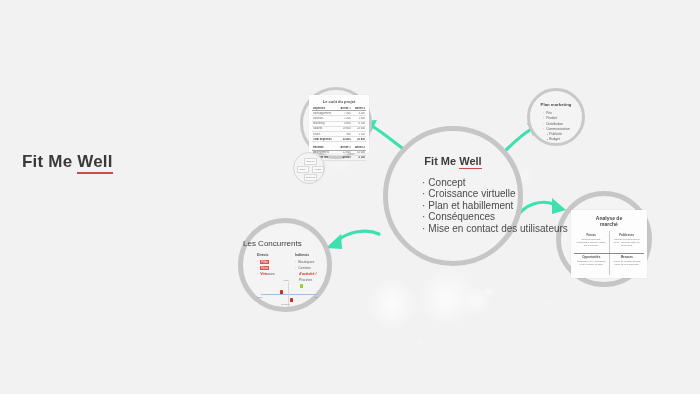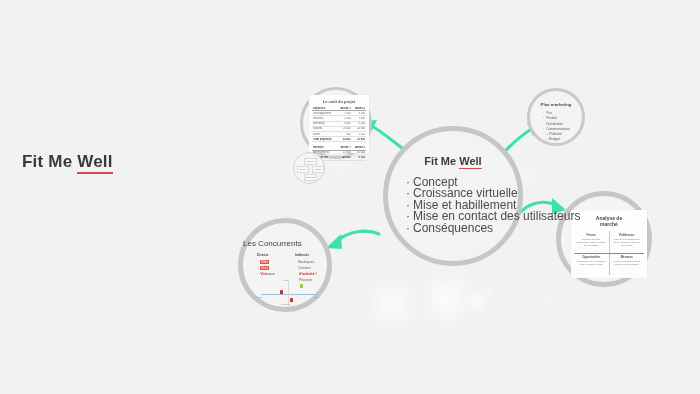--- a/index.html
+++ b/index.html
@@ -39,22 +39,22 @@
   #circle-center{
     left:383px;top:126px;width:140px;height:140px;
     background:#f3f3f3;
   }
   #center-title{
     position:absolute;left:0;right:0;top:24px;text-align:center;
     font-size:11px;font-weight:bold;color:#3c3c3c;
   }
   #center-title .u{border-bottom:1.5px solid #d04a4a;padding-bottom:.5px;}
   #center-list{
-    position:absolute;left:18px;top:46px;right:6px;
-    font-size:12px;color:#4b4b4b;line-height:11.4px;
+    position:absolute;left:34px;top:46px;right:6px;
+    font-size:10px;color:#4b4b4b;line-height:11.4px;
   }
   #center-list div{white-space:nowrap;}
   #center-list div:before{content:"\00B7";margin-right:3px;color:#4b4b4b;}
 
   
   #circle-cout{left:300px;top:87px;width:72px;height:72px;}
   .docpaper{
     position:absolute;background:#fdfdfd;
     box-shadow:0 0 1px rgba(0,0,0,.12);
   }
@@ -307,19 +307,19 @@
       <div class="axlbl" style="left:26px;top:-2px;">Virtuel</div>
       <div class="axlbl" style="left:24px;top:22px;">Physique</div>
     </div>
   </div>
 
   <div class="circle ring-thick" id="circle-center">
     <div id="center-title"><span>Fit Me </span><span class="u">Well</span></div>
     <div id="center-list">
       <div>Concept</div>
       <div>Croissance virtuelle</div>
-      <div>Mise et habillement</div>
+      <div>Plan et habillement</div>
+      <div>Conséquences</div>
       <div>Mise en contact des utilisateurs</div>
-      <div>Conséquences</div>
     </div>
   </div>
 
 </div>
 
 </body></html>

